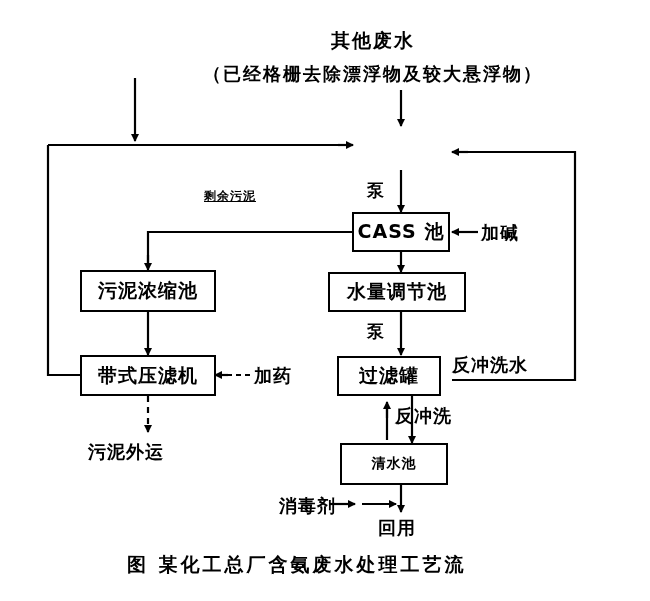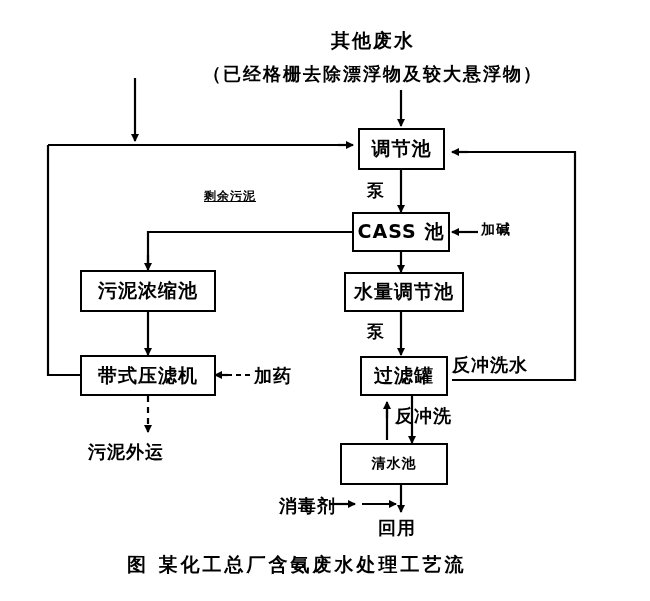--- a/index.html
+++ b/index.html
@@ -110,51 +110,48 @@
       <line x1="412" y1="396" x2="412" y2="443" marker-end="url(#ah)"></line>
 
       <line x1="401" y1="485" x2="401" y2="512" marker-end="url(#ah)"></line>
 
       <line x1="330" y1="504" x2="355" y2="504" marker-end="url(#ah)"></line>
       <line x1="362" y1="504" x2="396" y2="504" marker-end="url(#ah)"></line>
 
     </g>
   </svg>
 
-  <div class="node" style="left:358px; top:128px; width:87px; height:42px; font-size:19px;">
-    <span>调节池</span>
-  </div>
 
   <div class="node" style="left:352px; top:212px; width:98px; height:40px; font-size:19px;">
     <span>CASS 池</span>
   </div>
 
-  <div class="node" style="left:344px; top:272px; width:120px; height:40px; font-size:19px;">
+  <div class="node" style="left:328px; top:272px; width:138px; height:40px; font-size:19px;">
     <span>水量调节池</span>
   </div>
 
-  <div class="node" style="left:360px; top:356px; width:88px; height:40px; font-size:19px;">
+  <div class="node" style="left:337px; top:356px; width:104px; height:40px; font-size:19px;">
     <span>过滤罐</span>
   </div>
 
   <div class="node" style="left:340px; top:443px; width:108px; height:42px; font-size:14px;">
     <span>清水池</span>
   </div>
 
   <div class="node" style="left:80px; top:355px; width:136px; height:41px; font-size:19px;">
     <span>带式压滤机</span>
   </div>
 
   <div class="node" style="left:80px; top:270px; width:136px; height:42px; font-size:19px;">
     <span>污泥浓缩池</span>
   </div>
 
   <div class="lbl" style="left:367px; top:179px; font-size:17px;">泵</div>
 
-  <div class="lbl" style="left:481px; top:221px; font-size:14px;">加碱</div>
+  <div class="lbl" style="left:481px; top:221px; font-size:18px;">加碱</div>
 
   <div class="lbl" style="left:204px; top:188px; font-size:12px;text-decoration:underline;">剩余污泥</div>
 
   <div class="lbl" style="left:367px; top:320px; font-size:17px;">泵</div>
 
   <div class="lbl" style="left:254px; top:364px; font-size:18px;">加药</div>
 
   <div class="lbl" style="left:452px; top:353px; font-size:18px;">反冲洗水</div>
 
   <div class="lbl" style="left:395px; top:404px; font-size:18px;">反冲洗</div>

